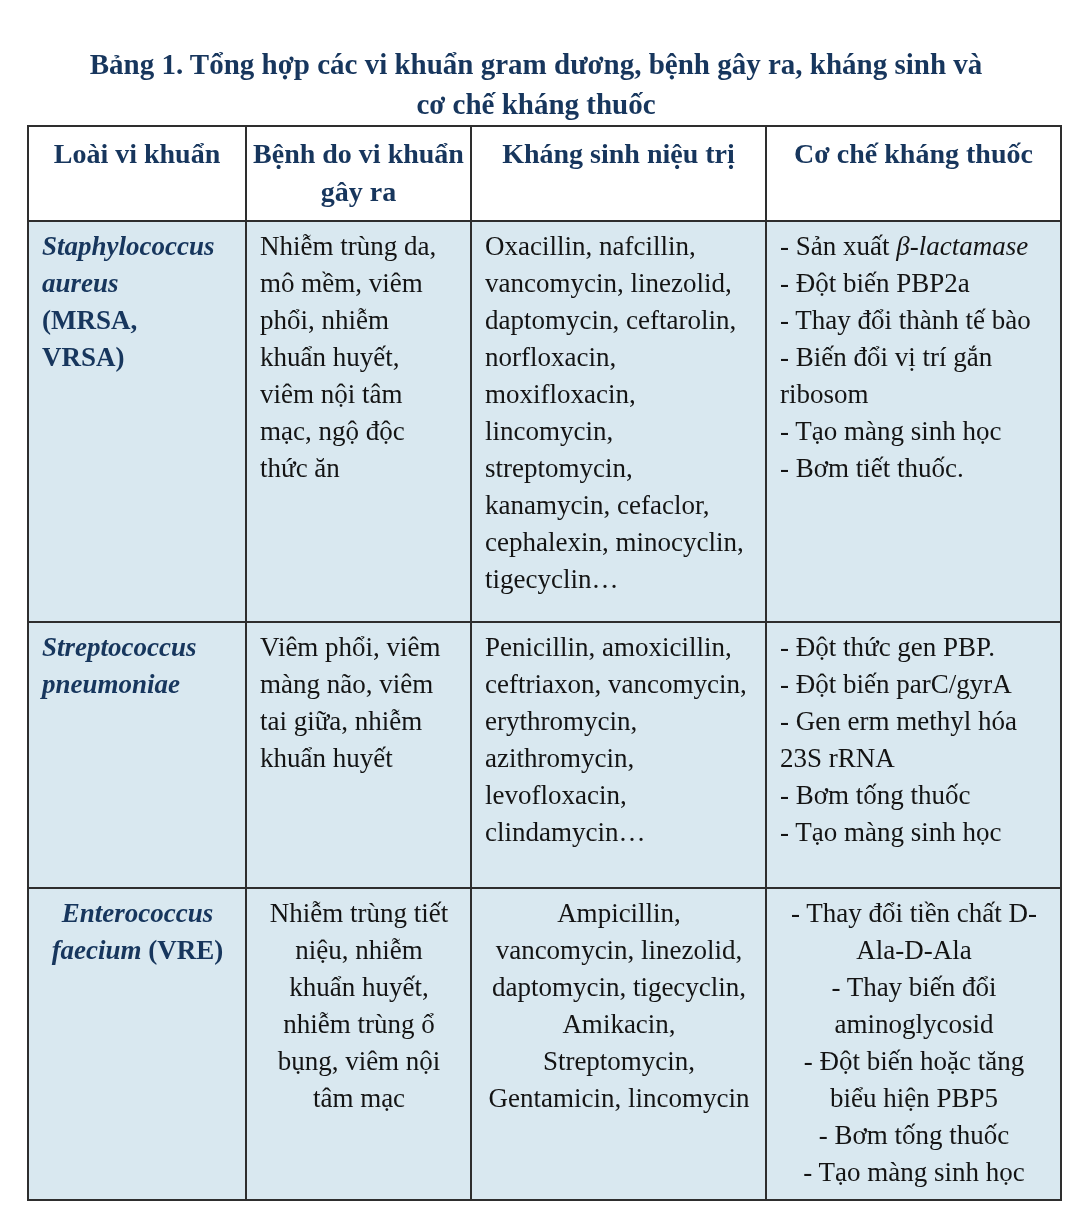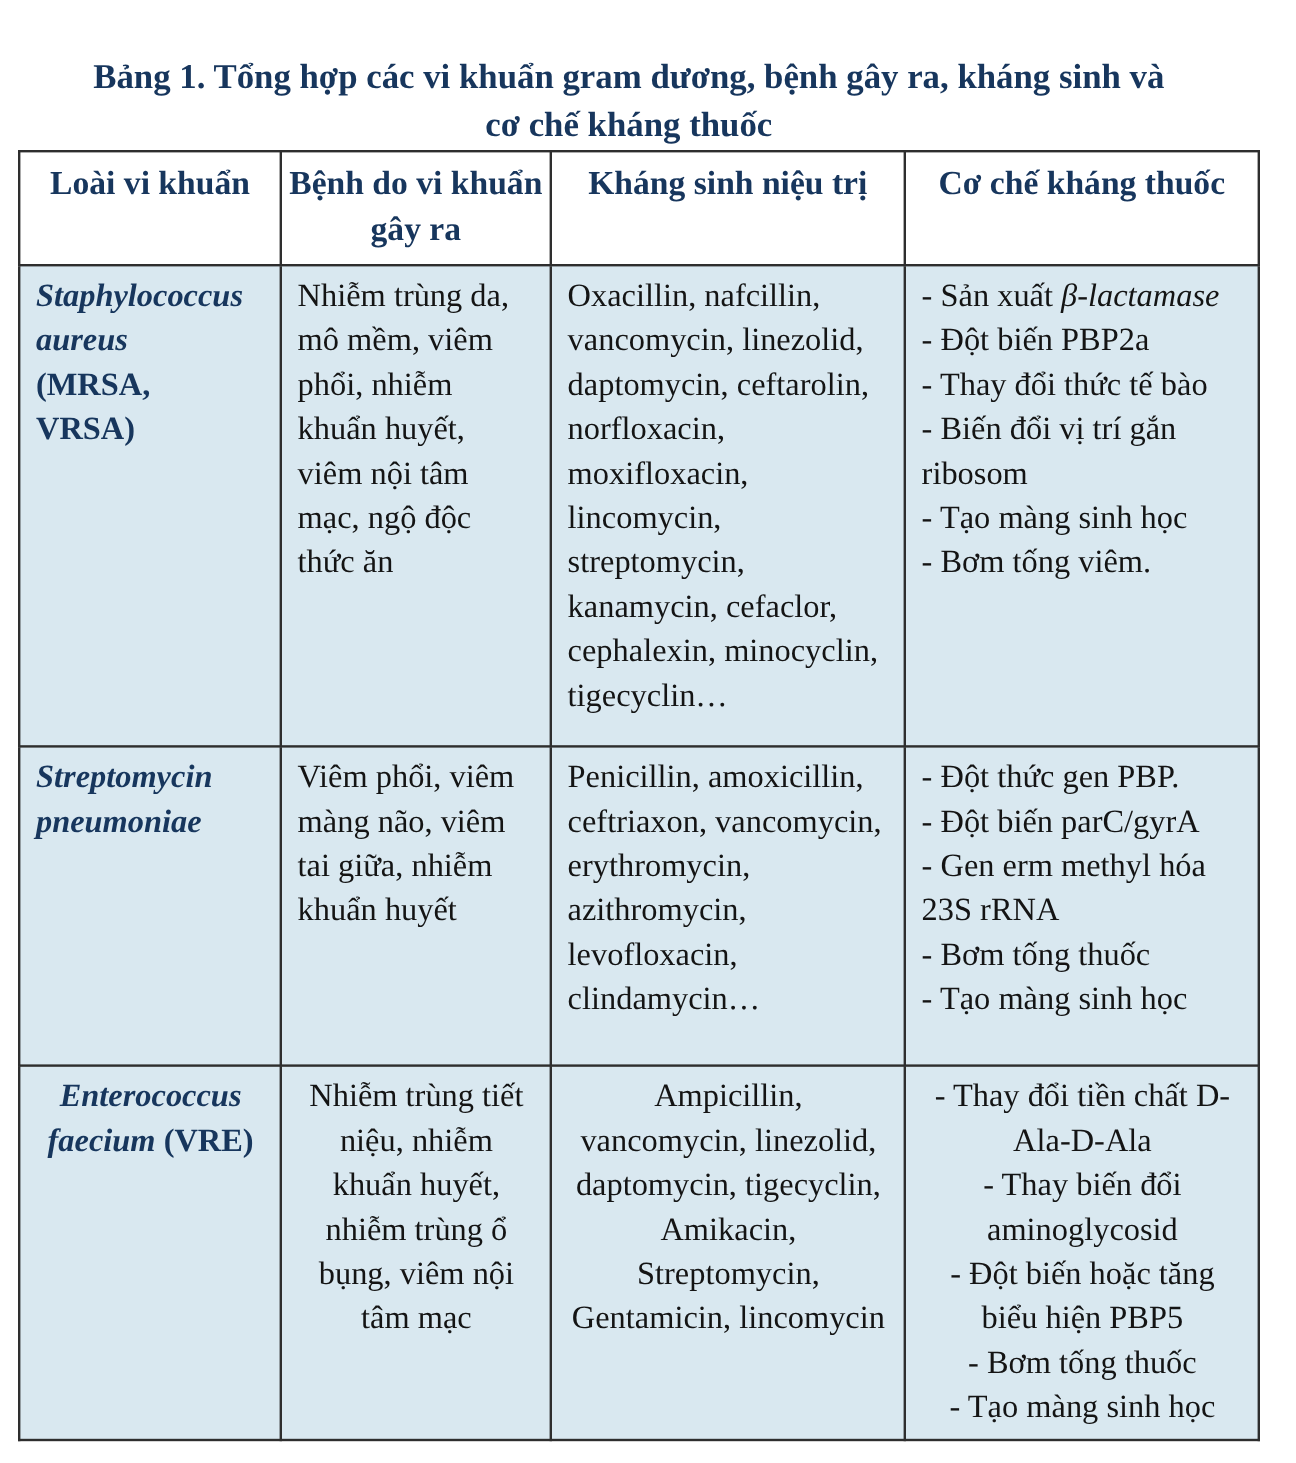--- a/index.html
+++ b/index.html
@@ -9,21 +9,21 @@
     --text: #141414;
   }
   * { box-sizing: border-box; margin: 0; padding: 0; }
   html, body { background: #ffffff; }
   body {
     width: 1080px;
     min-height: 1219px;
     font-family: "Liberation Serif", serif;
     color: var(--text);
   }
-  .page { width: 944px; min-height: 1219px; background: #fff; }
+  .page { width: 944px; min-height: 1219px; background: #fff; padding-left: 12px; }
 
   .title {
     padding-top: 44px;
     width: 1048px;
     text-align: center;
     color: var(--navy);
     font-weight: bold;
     font-size: 29px;
     line-height: 40px;
   }
@@ -97,30 +97,30 @@
       <tr class="row-0">
         <td class="species">
           <em>Staphylococcus aureus</em>
           <span class="note block">(MRSA, VRSA)</span>
         </td>
         <td>Nhiễm trùng da, mô mềm, viêm phổi, nhiễm khuẩn huyết, viêm nội tâm mạc, ngộ độc thức ăn</td>
         <td>Oxacillin, nafcillin, vancomycin, linezolid, daptomycin, ceftarolin, norfloxacin, moxifloxacin, lincomycin, streptomycin, kanamycin, cefaclor, cephalexin, minocyclin, tigecyclin…</td>
         <td>
           <div class="mech"><span>- Sản xuất </span><em>β-lactamase</em></div>
           <div class="mech">- Đột biến PBP2a</div>
-          <div class="mech">- Thay đổi thức tế bào</div>
+          <div class="mech">- Thay đổi thành tế bào</div>
           <div class="mech">- Biến đổi vị trí gắn ribosom</div>
           <div class="mech">- Tạo màng sinh học</div>
-          <div class="mech">- Bơm tống viêm.</div>
+          <div class="mech">- Bơm tiết thuốc.</div>
         </td>
       </tr>
 
       <tr class="row-1">
         <td class="species">
-          <em>Streptomycin pneumoniae</em>
+          <em>Streptococcus pneumoniae</em>
           <span class="note"></span>
         </td>
         <td>Viêm phổi, viêm màng não, viêm tai giữa, nhiễm khuẩn huyết</td>
         <td>Penicillin, amoxicillin, ceftriaxon, vancomycin, erythromycin, azithromycin, levofloxacin, clindamycin…</td>
         <td>
           <div class="mech">- Đột thức gen PBP.</div>
           <div class="mech">- Đột biến parC/gyrA</div>
           <div class="mech">- Gen erm methyl hóa 23S rRNA</div>
           <div class="mech">- Bơm tống thuốc</div>
           <div class="mech">- Tạo màng sinh học</div>

